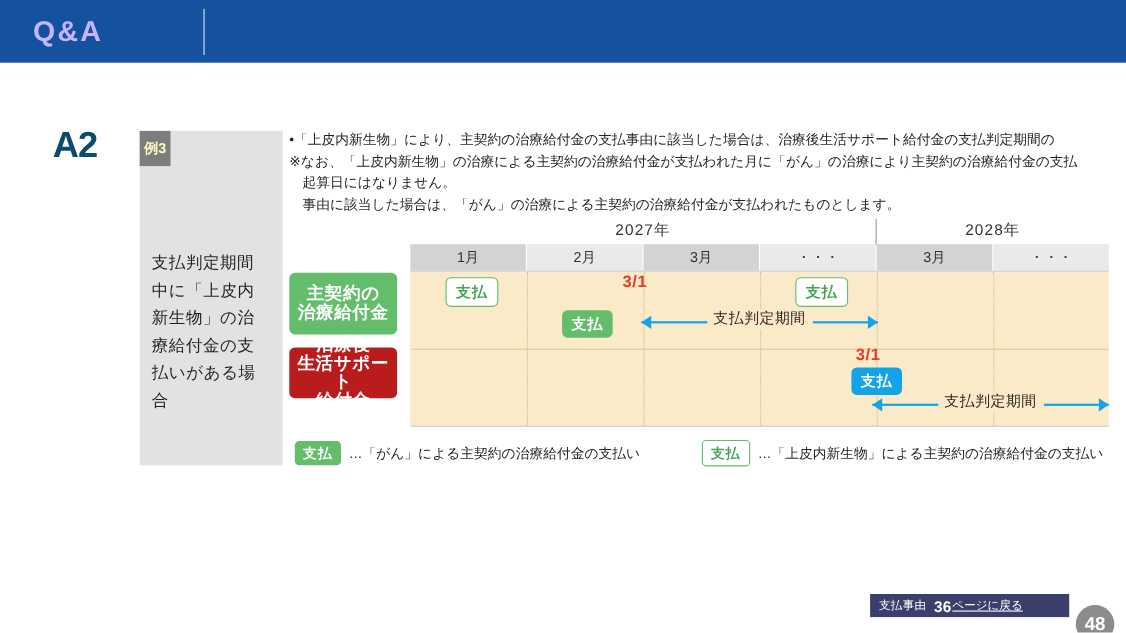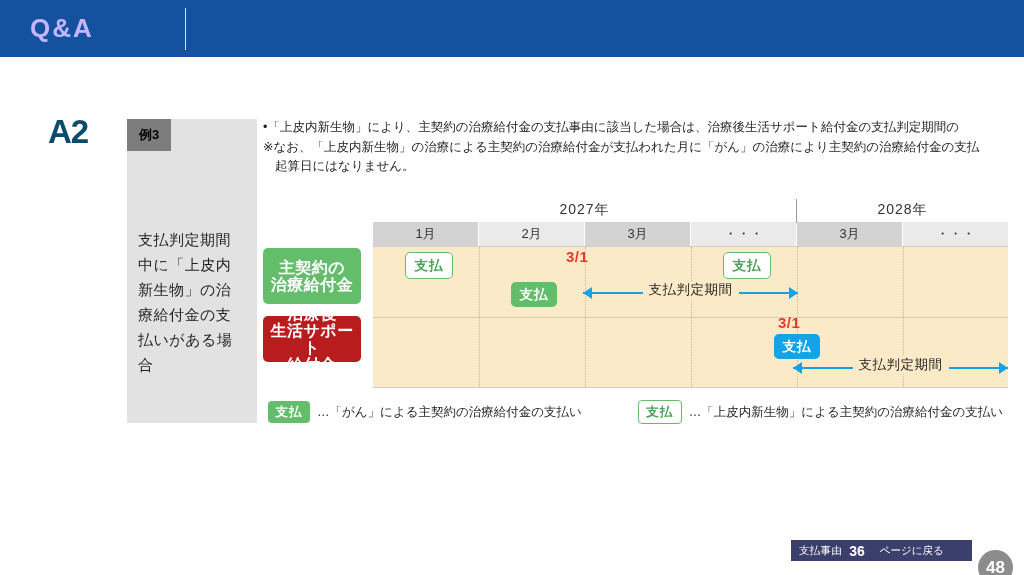--- a/index.html
+++ b/index.html
@@ -65,23 +65,23 @@
   .case-panel {
     position: absolute;
     left: 127px; top: 119px;
     width: 130px;
     height: 304px;
     background: #e2e2e2;
   }
   .case-tag {
     position: absolute;
     left: 0; top: 0;
-    width: 44px; height: 32px;
+    width: 28px; height: 32px;
     background: #7d7d7d;
-    color: #000000;
+    color: #fef9c3;
     font-size: 13px;
     font-weight: bold;
     display: flex;
     align-items: center;
     justify-content: center;
     letter-spacing: 0px;
   }
   .case-text {
     position: absolute;
     left: 11px; top: 108px;
@@ -317,21 +317,22 @@
   }
   .footer-btn .f-num {
     font-size: 14px;
     font-weight: bold;
     color: #ffffff;
     margin-left: 7px;
   }
   .footer-btn .f-tail {
     font-size: 10.5px;
     color: #ffffff;
-    margin-left: 15px;
+    margin-left: 1px;
+    text-decoration: underline;
   }
   .page-circle {
     position: absolute;
     left: 978px; top: 550px;
     width: 35px; height: 35px;
     border-radius: 50%;
     background: #8c8c8c;
     color: #ffffff;
     font-size: 17px;
     font-weight: bold;
@@ -352,20 +353,21 @@
 
 <div class="case-panel">
   <div class="case-tag">例3</div>
   <div class="case-text">支払判定期間中に「上皮内新生物」の治療給付金の支払いがある場合</div>
 </div>
 
 <div class="notes">
   <div class="note-line">•「上皮内新生物」により、主契約の治療給付金の支払事由に該当した場合は、治療後生活サポート給付金の支払判定期間の</div>
   <div class="note-line">※なお、「上皮内新生物」の治療による主契約の治療給付金が支払われた月に「がん」の治療により主契約の治療給付金の支払</div>
   <div class="note-line note-indent">起算日にはなりません。</div>
+  <div class="note-line note-indent">事由に該当した場合は、「がん」の治療による主契約の治療給付金が支払われたものとします。</div>
 </div>
 
 <div class="tl">
 
   <div class="tl-years">
     <div class="tl-year" style="left:0px;width:423px;">2027年</div>
     <div class="tl-year-sep" style="left:423px;"></div>
     <div class="tl-year" style="left:424px;width:211px;">2028年</div>
   </div>
 

